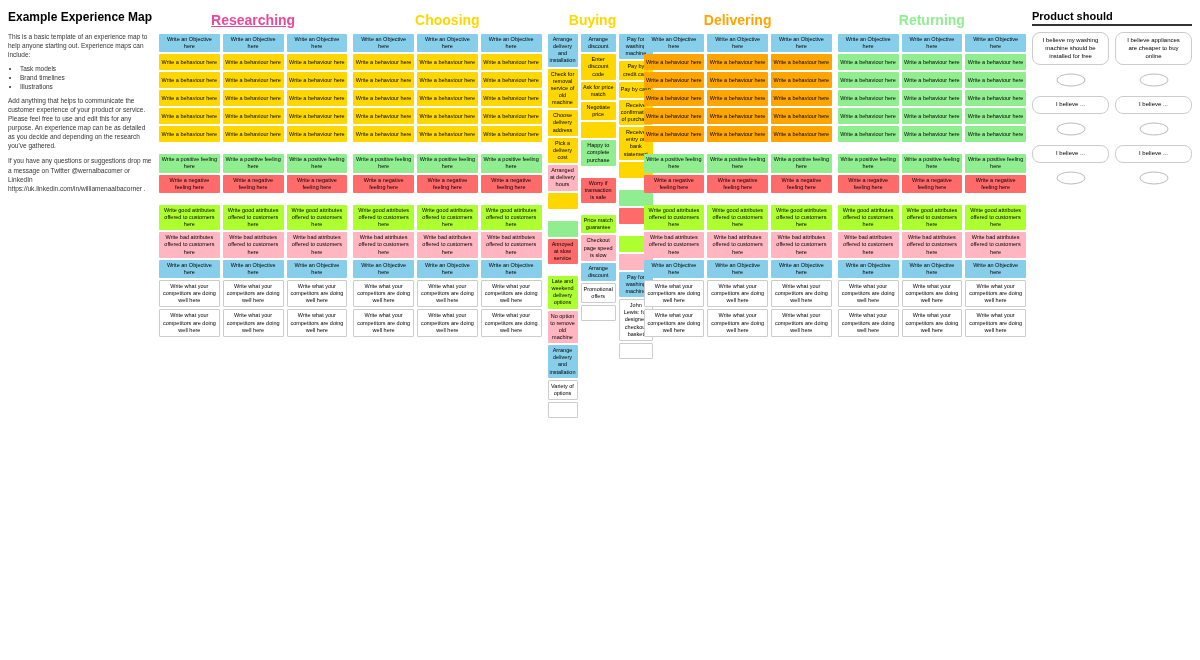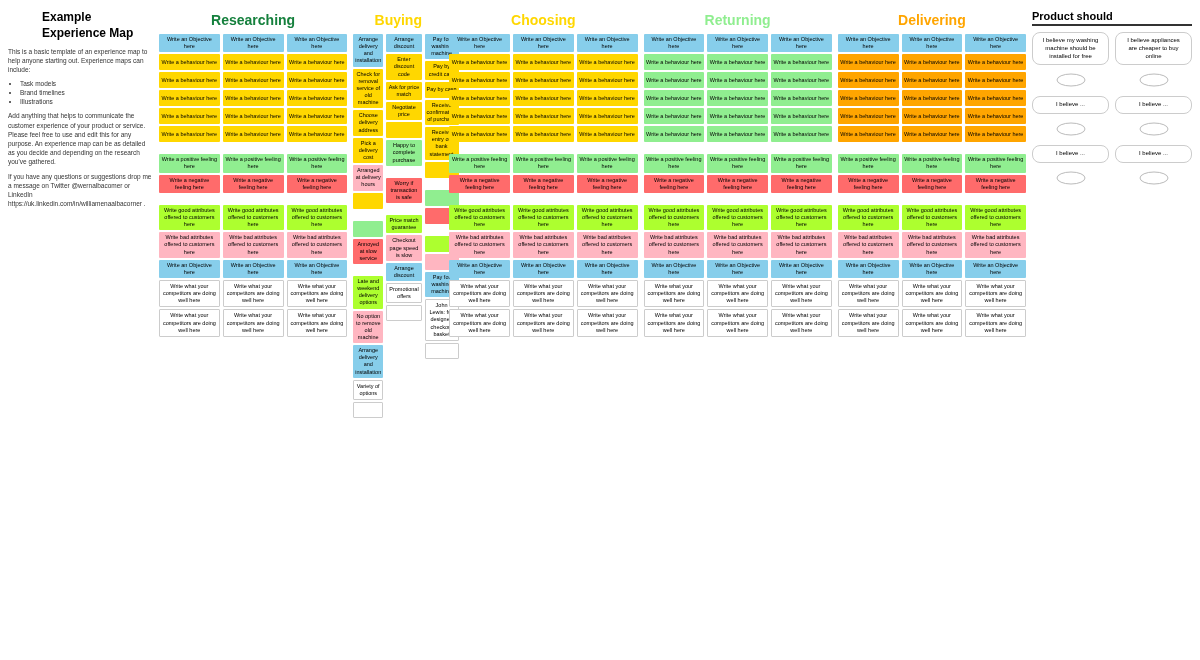--- a/index.html
+++ b/index.html
@@ -21,21 +21,20 @@
     
     .left-panel {
       width: 145px;
       flex-shrink: 0;
     }
     .left-panel h1 {
       font-size: 12px;
       font-weight: bold;
       margin-bottom: 6px;
       line-height: 1.3;
-      margin-left: 34px;
     }
     .left-panel p {
       font-size: 6.5px;
       color: #333;
       line-height: 1.4;
       margin-bottom: 6px;
     }
     .left-panel ul {
       list-style: disc;
       padding-left: 12px;
@@ -135,21 +134,21 @@
     <ul>
       <li>Task models</li>
       <li>Brand timelines</li>
       <li>Illustrations</li>
     </ul>
     <p>Add anything that helps to communicate the customer experience of your product or service. Please feel free to use and edit this for any purpose. An experience map can be as detailed as you decide and depending on the research you've gathered.</p>
     <p>If you have any questions or suggestions drop me a message on Twitter @wernalbacomer or LinkedIn https://uk.linkedin.com/in/williamenaalbacorner .</p>
   </div>
 
   <div class="section">
-    <div class="section-header" style="color:#15803d;">Researching</div>
+    <div class="section-header" style="color:#ec4899;text-decoration:underline;">Researching</div>
     <div class="section-cols">
 
       <div class="col">
         <div class="card card-blue-obj">Write an Objective here</div>
         <div class="card card-yellow">Write a behaviour here</div>
         <div class="card card-yellow">Write a behaviour here</div>
         <div class="card card-yellow">Write a behaviour here</div>
         <div class="card card-yellow">Write a behaviour here</div>
         <div class="card card-yellow">Write a behaviour here</div>
         <div class="section-divider"></div>
@@ -174,20 +173,77 @@
         <div class="card card-green-pos">Write a positive feeling here</div>
         <div class="card card-red-neg">Write a negative feeling here</div>
         <div class="section-divider"></div>
         <div class="card card-lime">Write good attributes offered to customers here</div>
         <div class="card card-pink">Write bad attributes offered to customers here</div>
         <div class="card card-blue-obj">Write an Objective here</div>
         <div class="card card-white-border">Write what your competitors are doing well here</div>
         <div class="card card-white-border">Write what your competitors are doing well here</div>
       </div>
 
+      <div class="col">
+        <div class="card card-blue-obj">Write an Objective here</div>
+        <div class="card card-yellow">Write a behaviour here</div>
+        <div class="card card-yellow">Write a behaviour here</div>
+        <div class="card card-yellow">Write a behaviour here</div>
+        <div class="card card-yellow">Write a behaviour here</div>
+        <div class="card card-yellow">Write a behaviour here</div>
+        <div class="section-divider"></div>
+        <div class="card card-green-pos">Write a positive feeling here</div>
+        <div class="card card-red-neg">Write a negative feeling here</div>
+        <div class="section-divider"></div>
+        <div class="card card-lime">Write good attributes offered to customers here</div>
+        <div class="card card-pink">Write bad attributes offered to customers here</div>
+        <div class="card card-blue-obj">Write an Objective here</div>
+        <div class="card card-white-border">Write what your competitors are doing well here</div>
+        <div class="card card-white-border">Write what your competitors are doing well here</div>
+      </div>
+    </div>
+  </div>
+
+  <div class="section">
+    <div class="section-header" style="color:#FFD700;">Choosing</div>
+    <div class="section-cols">
+      <div class="col">
+        <div class="card card-blue-obj">Write an Objective here</div>
+        <div class="card card-yellow">Write a behaviour here</div>
+        <div class="card card-yellow">Write a behaviour here</div>
+        <div class="card card-yellow">Write a behaviour here</div>
+        <div class="card card-yellow">Write a behaviour here</div>
+        <div class="card card-yellow">Write a behaviour here</div>
+        <div class="section-divider"></div>
+        <div class="card card-green-pos">Write a positive feeling here</div>
+        <div class="card card-red-neg">Write a negative feeling here</div>
+        <div class="section-divider"></div>
+        <div class="card card-lime">Write good attributes offered to customers here</div>
+        <div class="card card-pink">Write bad attributes offered to customers here</div>
+        <div class="card card-blue-obj">Write an Objective here</div>
+        <div class="card card-white-border">Write what your competitors are doing well here</div>
+        <div class="card card-white-border">Write what your competitors are doing well here</div>
+      </div>
+      <div class="col">
+        <div class="card card-blue-obj">Write an Objective here</div>
+        <div class="card card-yellow">Write a behaviour here</div>
+        <div class="card card-yellow">Write a behaviour here</div>
+        <div class="card card-yellow">Write a behaviour here</div>
+        <div class="card card-yellow">Write a behaviour here</div>
+        <div class="card card-yellow">Write a behaviour here</div>
+        <div class="section-divider"></div>
+        <div class="card card-green-pos">Write a positive feeling here</div>
+        <div class="card card-red-neg">Write a negative feeling here</div>
+        <div class="section-divider"></div>
+        <div class="card card-lime">Write good attributes offered to customers here</div>
+        <div class="card card-pink">Write bad attributes offered to customers here</div>
+        <div class="card card-blue-obj">Write an Objective here</div>
+        <div class="card card-white-border">Write what your competitors are doing well here</div>
+        <div class="card card-white-border">Write what your competitors are doing well here</div>
+      </div>
       <div class="col">
         <div class="card card-blue-obj">Write an Objective here</div>
         <div class="card card-yellow">Write a behaviour here</div>
         <div class="card card-yellow">Write a behaviour here</div>
         <div class="card card-yellow">Write a behaviour here</div>
         <div class="card card-yellow">Write a behaviour here</div>
         <div class="card card-yellow">Write a behaviour here</div>
         <div class="section-divider"></div>
         <div class="card card-green-pos">Write a positive feeling here</div>
         <div class="card card-red-neg">Write a negative feeling here</div>
@@ -251,63 +307,63 @@
         <div class="card card-lime"></div>
         <div class="card card-pink"></div>
         <div class="card card-blue-obj">Pay for washing machine</div>
         <div class="card card-white-border">John Lewis: full designed checkout basket</div>
         <div class="card card-white-border"></div>
       </div>
     </div>
   </div>
 
   <div class="section">
-    <div class="section-header" style="color:#FFD700;">Choosing</div>
+    <div class="section-header" style="color:#FFA500;">Delivering</div>
     <div class="section-cols">
       <div class="col">
         <div class="card card-blue-obj">Write an Objective here</div>
-        <div class="card card-yellow">Write a behaviour here</div>
-        <div class="card card-yellow">Write a behaviour here</div>
-        <div class="card card-yellow">Write a behaviour here</div>
-        <div class="card card-yellow">Write a behaviour here</div>
-        <div class="card card-yellow">Write a behaviour here</div>
-        <div class="section-divider"></div>
-        <div class="card card-green-pos">Write a positive feeling here</div>
-        <div class="card card-red-neg">Write a negative feeling here</div>
-        <div class="section-divider"></div>
-        <div class="card card-lime">Write good attributes offered to customers here</div>
-        <div class="card card-pink">Write bad attributes offered to customers here</div>
-        <div class="card card-blue-obj">Write an Objective here</div>
-        <div class="card card-white-border">Write what your competitors are doing well here</div>
-        <div class="card card-white-border">Write what your competitors are doing well here</div>
-      </div>
-      <div class="col">
-        <div class="card card-blue-obj">Write an Objective here</div>
-        <div class="card card-yellow">Write a behaviour here</div>
-        <div class="card card-yellow">Write a behaviour here</div>
-        <div class="card card-yellow">Write a behaviour here</div>
-        <div class="card card-yellow">Write a behaviour here</div>
-        <div class="card card-yellow">Write a behaviour here</div>
-        <div class="section-divider"></div>
-        <div class="card card-green-pos">Write a positive feeling here</div>
-        <div class="card card-red-neg">Write a negative feeling here</div>
-        <div class="section-divider"></div>
-        <div class="card card-lime">Write good attributes offered to customers here</div>
-        <div class="card card-pink">Write bad attributes offered to customers here</div>
-        <div class="card card-blue-obj">Write an Objective here</div>
-        <div class="card card-white-border">Write what your competitors are doing well here</div>
-        <div class="card card-white-border">Write what your competitors are doing well here</div>
-      </div>
-      <div class="col">
-        <div class="card card-blue-obj">Write an Objective here</div>
-        <div class="card card-yellow">Write a behaviour here</div>
-        <div class="card card-yellow">Write a behaviour here</div>
-        <div class="card card-yellow">Write a behaviour here</div>
-        <div class="card card-yellow">Write a behaviour here</div>
-        <div class="card card-yellow">Write a behaviour here</div>
+        <div class="card card-orange">Write a behaviour here</div>
+        <div class="card card-orange">Write a behaviour here</div>
+        <div class="card card-orange">Write a behaviour here</div>
+        <div class="card card-orange">Write a behaviour here</div>
+        <div class="card card-orange">Write a behaviour here</div>
+        <div class="section-divider"></div>
+        <div class="card card-green-pos">Write a positive feeling here</div>
+        <div class="card card-red-neg">Write a negative feeling here</div>
+        <div class="section-divider"></div>
+        <div class="card card-lime">Write good attributes offered to customers here</div>
+        <div class="card card-pink">Write bad attributes offered to customers here</div>
+        <div class="card card-blue-obj">Write an Objective here</div>
+        <div class="card card-white-border">Write what your competitors are doing well here</div>
+        <div class="card card-white-border">Write what your competitors are doing well here</div>
+      </div>
+      <div class="col">
+        <div class="card card-blue-obj">Write an Objective here</div>
+        <div class="card card-orange">Write a behaviour here</div>
+        <div class="card card-orange">Write a behaviour here</div>
+        <div class="card card-orange">Write a behaviour here</div>
+        <div class="card card-orange">Write a behaviour here</div>
+        <div class="card card-orange">Write a behaviour here</div>
+        <div class="section-divider"></div>
+        <div class="card card-green-pos">Write a positive feeling here</div>
+        <div class="card card-red-neg">Write a negative feeling here</div>
+        <div class="section-divider"></div>
+        <div class="card card-lime">Write good attributes offered to customers here</div>
+        <div class="card card-pink">Write bad attributes offered to customers here</div>
+        <div class="card card-blue-obj">Write an Objective here</div>
+        <div class="card card-white-border">Write what your competitors are doing well here</div>
+        <div class="card card-white-border">Write what your competitors are doing well here</div>
+      </div>
+      <div class="col">
+        <div class="card card-blue-obj">Write an Objective here</div>
+        <div class="card card-orange">Write a behaviour here</div>
+        <div class="card card-orange">Write a behaviour here</div>
+        <div class="card card-orange">Write a behaviour here</div>
+        <div class="card card-orange">Write a behaviour here</div>
+        <div class="card card-orange">Write a behaviour here</div>
         <div class="section-divider"></div>
         <div class="card card-green-pos">Write a positive feeling here</div>
         <div class="card card-red-neg">Write a negative feeling here</div>
         <div class="section-divider"></div>
         <div class="card card-lime">Write good attributes offered to customers here</div>
         <div class="card card-pink">Write bad attributes offered to customers here</div>
         <div class="card card-blue-obj">Write an Objective here</div>
         <div class="card card-white-border">Write what your competitors are doing well here</div>
         <div class="card card-white-border">Write what your competitors are doing well here</div>
       </div>
@@ -351,77 +407,20 @@
         <div class="card card-white-border">Write what your competitors are doing well here</div>
         <div class="card card-white-border">Write what your competitors are doing well here</div>
       </div>
       <div class="col">
         <div class="card card-blue-obj">Write an Objective here</div>
         <div class="card card-green-pos" style="background:#90EE90;">Write a behaviour here</div>
         <div class="card card-green-pos" style="background:#90EE90;">Write a behaviour here</div>
         <div class="card card-green-pos" style="background:#90EE90;">Write a behaviour here</div>
         <div class="card card-green-pos" style="background:#90EE90;">Write a behaviour here</div>
         <div class="card card-green-pos" style="background:#90EE90;">Write a behaviour here</div>
-        <div class="section-divider"></div>
-        <div class="card card-green-pos">Write a positive feeling here</div>
-        <div class="card card-red-neg">Write a negative feeling here</div>
-        <div class="section-divider"></div>
-        <div class="card card-lime">Write good attributes offered to customers here</div>
-        <div class="card card-pink">Write bad attributes offered to customers here</div>
-        <div class="card card-blue-obj">Write an Objective here</div>
-        <div class="card card-white-border">Write what your competitors are doing well here</div>
-        <div class="card card-white-border">Write what your competitors are doing well here</div>
-      </div>
-    </div>
-  </div>
-
-  <div class="section">
-    <div class="section-header" style="color:#FFA500;">Delivering</div>
-    <div class="section-cols">
-      <div class="col">
-        <div class="card card-blue-obj">Write an Objective here</div>
-        <div class="card card-orange">Write a behaviour here</div>
-        <div class="card card-orange">Write a behaviour here</div>
-        <div class="card card-orange">Write a behaviour here</div>
-        <div class="card card-orange">Write a behaviour here</div>
-        <div class="card card-orange">Write a behaviour here</div>
-        <div class="section-divider"></div>
-        <div class="card card-green-pos">Write a positive feeling here</div>
-        <div class="card card-red-neg">Write a negative feeling here</div>
-        <div class="section-divider"></div>
-        <div class="card card-lime">Write good attributes offered to customers here</div>
-        <div class="card card-pink">Write bad attributes offered to customers here</div>
-        <div class="card card-blue-obj">Write an Objective here</div>
-        <div class="card card-white-border">Write what your competitors are doing well here</div>
-        <div class="card card-white-border">Write what your competitors are doing well here</div>
-      </div>
-      <div class="col">
-        <div class="card card-blue-obj">Write an Objective here</div>
-        <div class="card card-orange">Write a behaviour here</div>
-        <div class="card card-orange">Write a behaviour here</div>
-        <div class="card card-orange">Write a behaviour here</div>
-        <div class="card card-orange">Write a behaviour here</div>
-        <div class="card card-orange">Write a behaviour here</div>
-        <div class="section-divider"></div>
-        <div class="card card-green-pos">Write a positive feeling here</div>
-        <div class="card card-red-neg">Write a negative feeling here</div>
-        <div class="section-divider"></div>
-        <div class="card card-lime">Write good attributes offered to customers here</div>
-        <div class="card card-pink">Write bad attributes offered to customers here</div>
-        <div class="card card-blue-obj">Write an Objective here</div>
-        <div class="card card-white-border">Write what your competitors are doing well here</div>
-        <div class="card card-white-border">Write what your competitors are doing well here</div>
-      </div>
-      <div class="col">
-        <div class="card card-blue-obj">Write an Objective here</div>
-        <div class="card card-orange">Write a behaviour here</div>
-        <div class="card card-orange">Write a behaviour here</div>
-        <div class="card card-orange">Write a behaviour here</div>
-        <div class="card card-orange">Write a behaviour here</div>
-        <div class="card card-orange">Write a behaviour here</div>
         <div class="section-divider"></div>
         <div class="card card-green-pos">Write a positive feeling here</div>
         <div class="card card-red-neg">Write a negative feeling here</div>
         <div class="section-divider"></div>
         <div class="card card-lime">Write good attributes offered to customers here</div>
         <div class="card card-pink">Write bad attributes offered to customers here</div>
         <div class="card card-blue-obj">Write an Objective here</div>
         <div class="card card-white-border">Write what your competitors are doing well here</div>
         <div class="card card-white-border">Write what your competitors are doing well here</div>
       </div>

